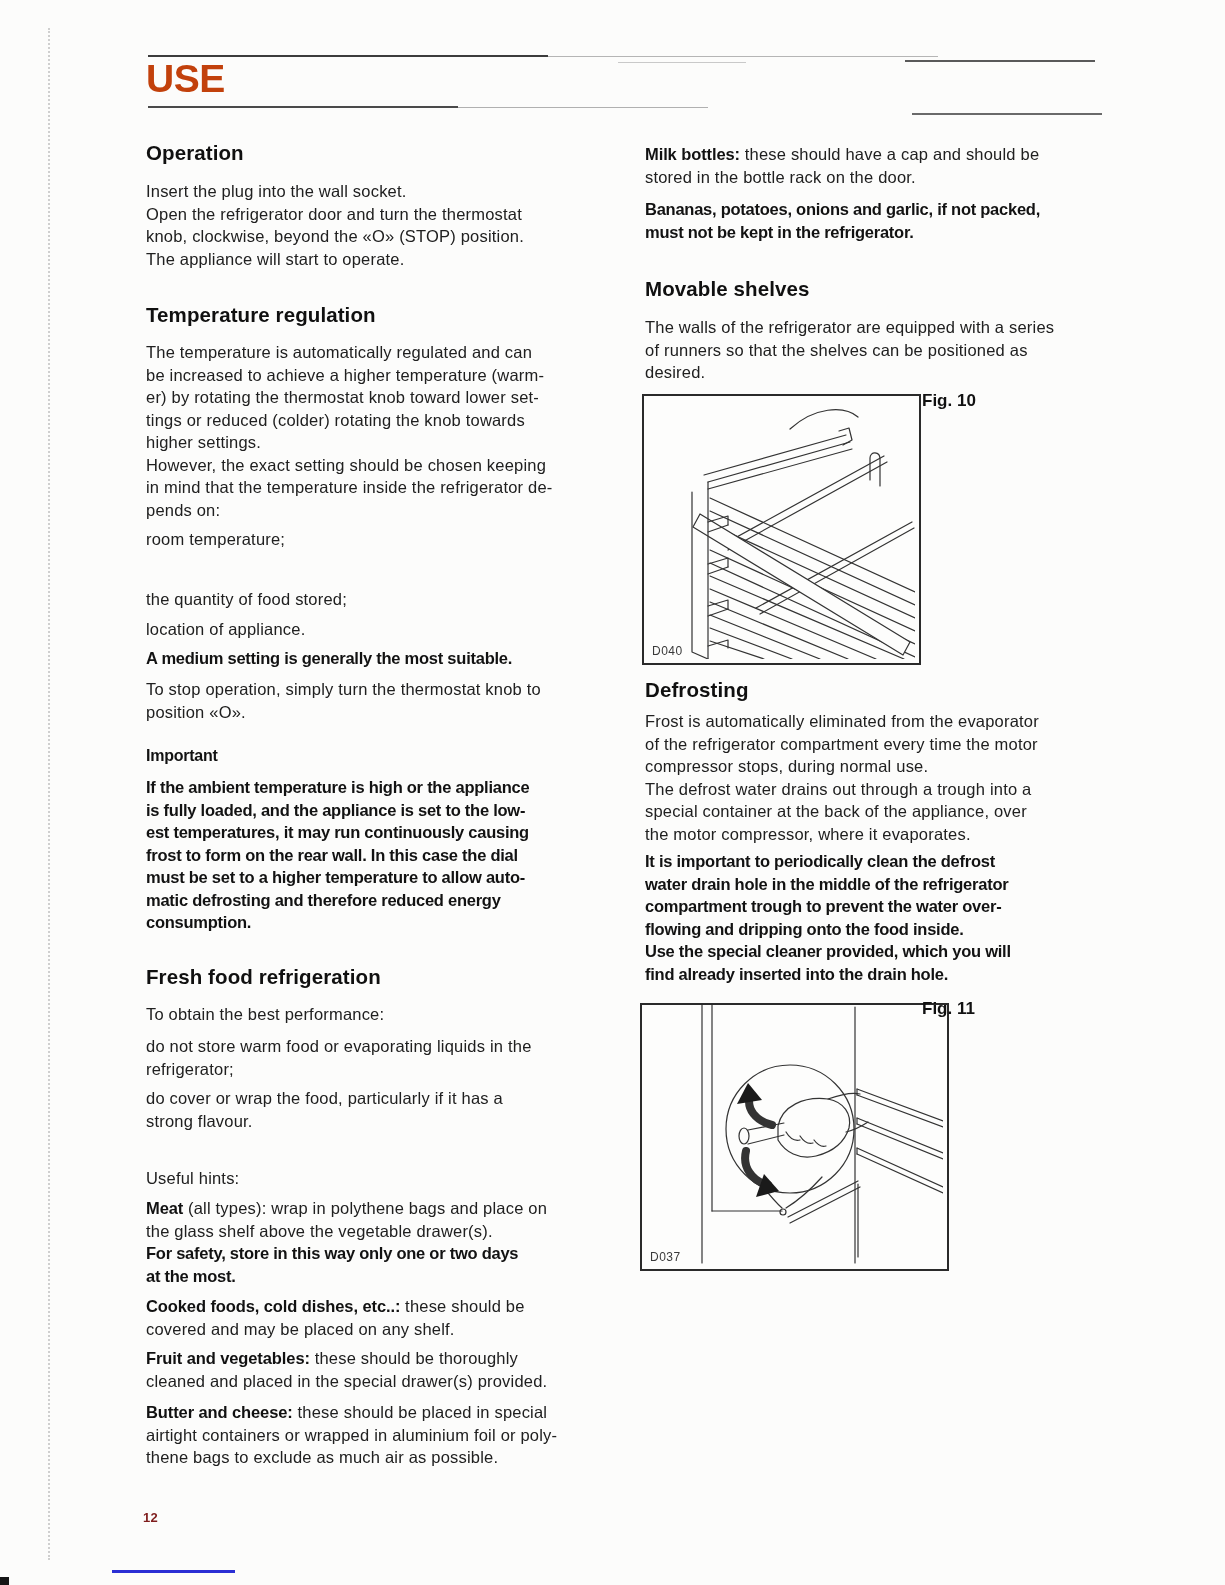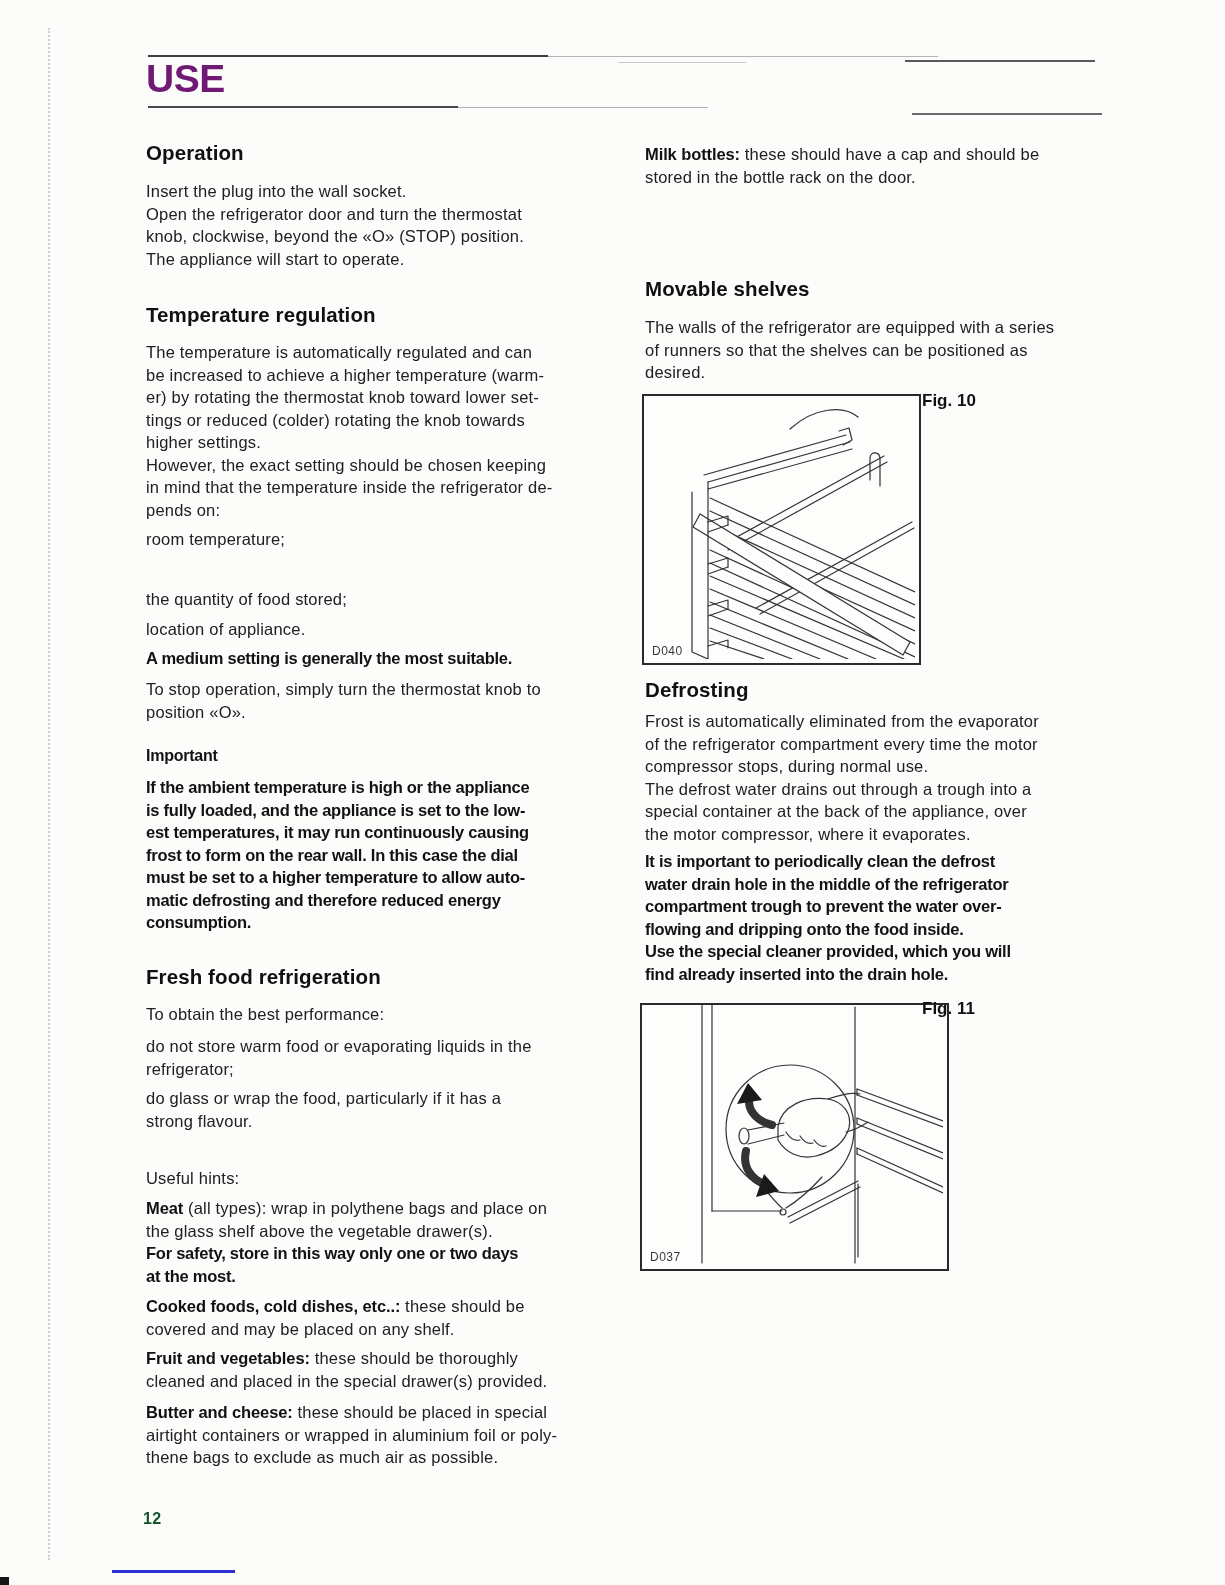--- a/index.html
+++ b/index.html
@@ -27,33 +27,33 @@
     font-size:20.5px;
     line-height:24px;
     letter-spacing:0.1px;
     color:#101010;
   }
   .title{
     font-size:39px;
     font-weight:bold;
     letter-spacing:-0.5px;
     line-height:46px;
-    color:#701a75;
+    color:#c2410c;
   }
   .figbox{
     border:2px solid #2a2a2a;
     background:#fdfdfc;
   }
   .figlabel{font-weight:bold;font-size:17px;color:#111;}
   .figcode{
     position:absolute;left:8px;bottom:5px;
     font-size:12px;letter-spacing:0.5px;color:#3a3a3a;
   }
   .rule{background:#444;}
-  .pagenum{font-size:16px;font-weight:bold;color:#14532d;letter-spacing:0.3px;}
+  .pagenum{font-size:13px;font-weight:bold;color:#7f1d1d;letter-spacing:0.3px;}
   svg{display:block;}
   svg path, svg line, svg circle, svg ellipse, svg polyline{
     fill:none;stroke:#333;stroke-width:1.2;stroke-linejoin:round;stroke-linecap:round;
   }
   svg .thick{stroke-width:8;}
   svg .fillb{fill:#1a1a1a;stroke:none;}
   svg .white{fill:#fdfdfc;}
 </style>
 </head>
 <body>
@@ -101,21 +101,21 @@
 est temperatures, it may run continuously causing
 frost to form on the rear wall. In this case the dial
 must be set to a higher temperature to allow auto-
 matic defrosting and therefore reduced energy
 consumption.</div>
 
   <div class="abs h" style="left:146px;top:965px;">Fresh food refrigeration</div>
   <div class="abs t" style="left:146px;top:1003px;">To obtain the best performance:</div>
   <div class="abs t" style="left:146px;top:1035px;">do not store warm food or evaporating liquids in the
 refrigerator;</div>
-  <div class="abs t" style="left:146px;top:1087px;">do glass or wrap the food, particularly if it has a
+  <div class="abs t" style="left:146px;top:1087px;">do cover or wrap the food, particularly if it has a
 strong flavour.</div>
   <div class="abs t" style="left:146px;top:1167px;">Useful hints:</div>
 
   <div class="abs t" style="left:146px;top:1197px;"><b>Meat</b><span> (all types): wrap in polythene bags and place on
 the glass shelf above the vegetable drawer(s).</span></div>
   <div class="abs t boldp" style="left:146px;top:1242px;">For safety, store in this way only one or two days
 at the most.</div>
 
   <div class="abs t" style="left:146px;top:1295px;"><b>Cooked foods, cold dishes, etc..:</b><span> these should be
 covered and may be placed on any shelf.</span></div>
@@ -125,20 +125,22 @@
 
   <div class="abs t" style="left:146px;top:1401px;"><b>Butter and cheese:</b><span> these should be placed in special
 airtight containers or wrapped in aluminium foil or poly-
 thene bags to exclude as much air as possible.</span></div>
 
   <div class="abs pagenum" style="left:143px;top:1510px;">12</div>
 
   <div class="abs t" style="left:645px;top:143px;"><b>Milk bottles:</b><span> these should have a cap and should be
 stored in the bottle rack on the door.</span></div>
 
+  <div class="abs t boldp" style="left:645px;top:198px;">Bananas, potatoes, onions and garlic, if not packed,
+must not be kept in the refrigerator.</div>
 
   <div class="abs h" style="left:645px;top:277px;">Movable shelves</div>
   <div class="abs t" style="left:645px;top:316px;">The walls of the refrigerator are equipped with a series
 of runners so that the shelves can be positioned as
 desired.</div>
 
   <div class="abs figbox" style="left:642px;top:394px;width:275px;height:267px;">
     <svg width="271" height="263" viewBox="0 0 271 263">
 
       <g stroke="#3a3a3a" stroke-width="1.1">

